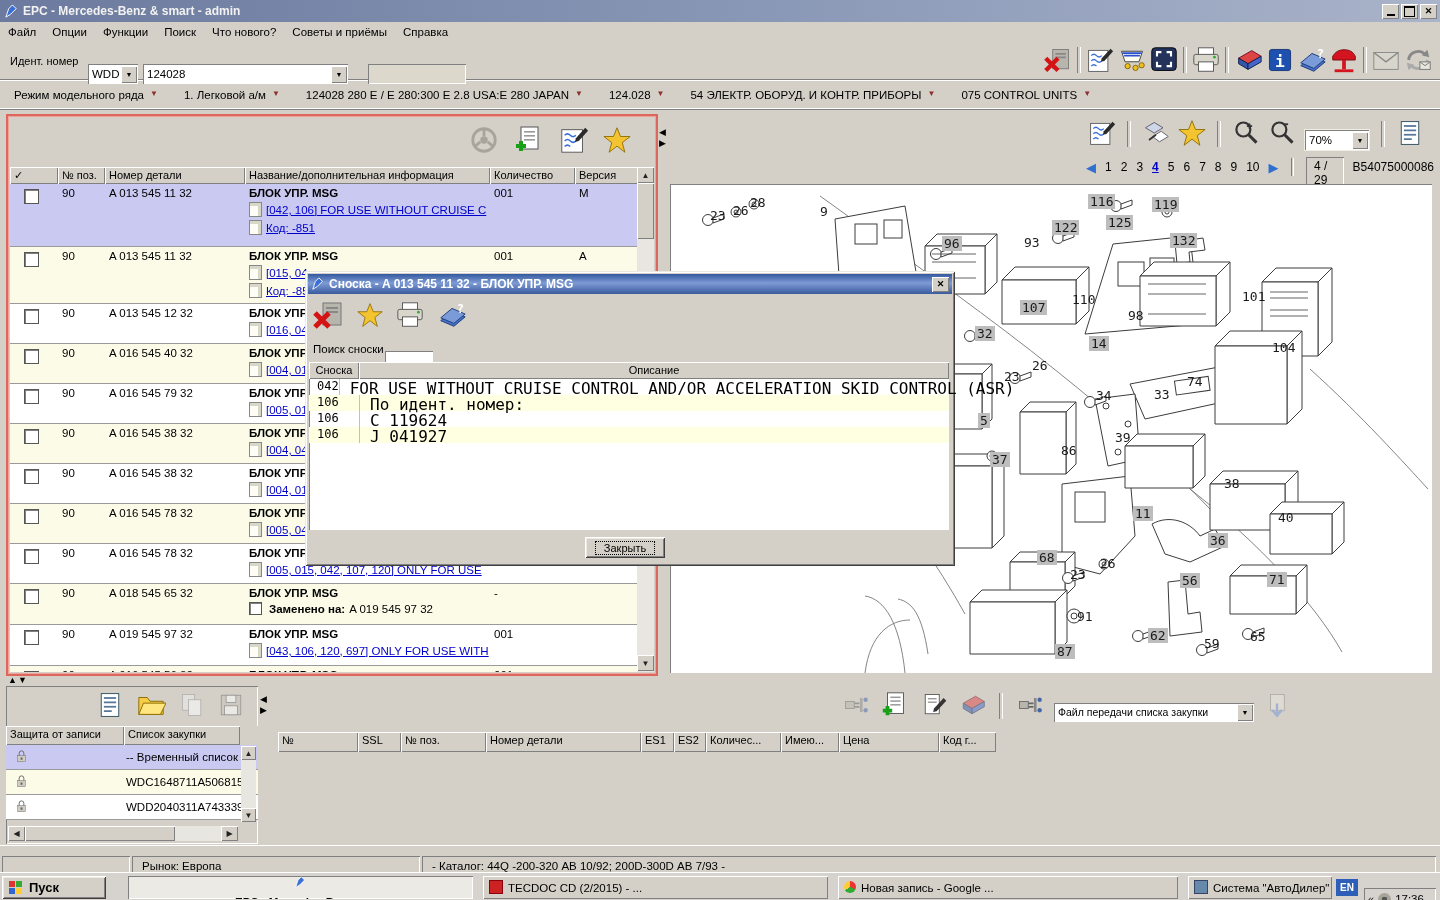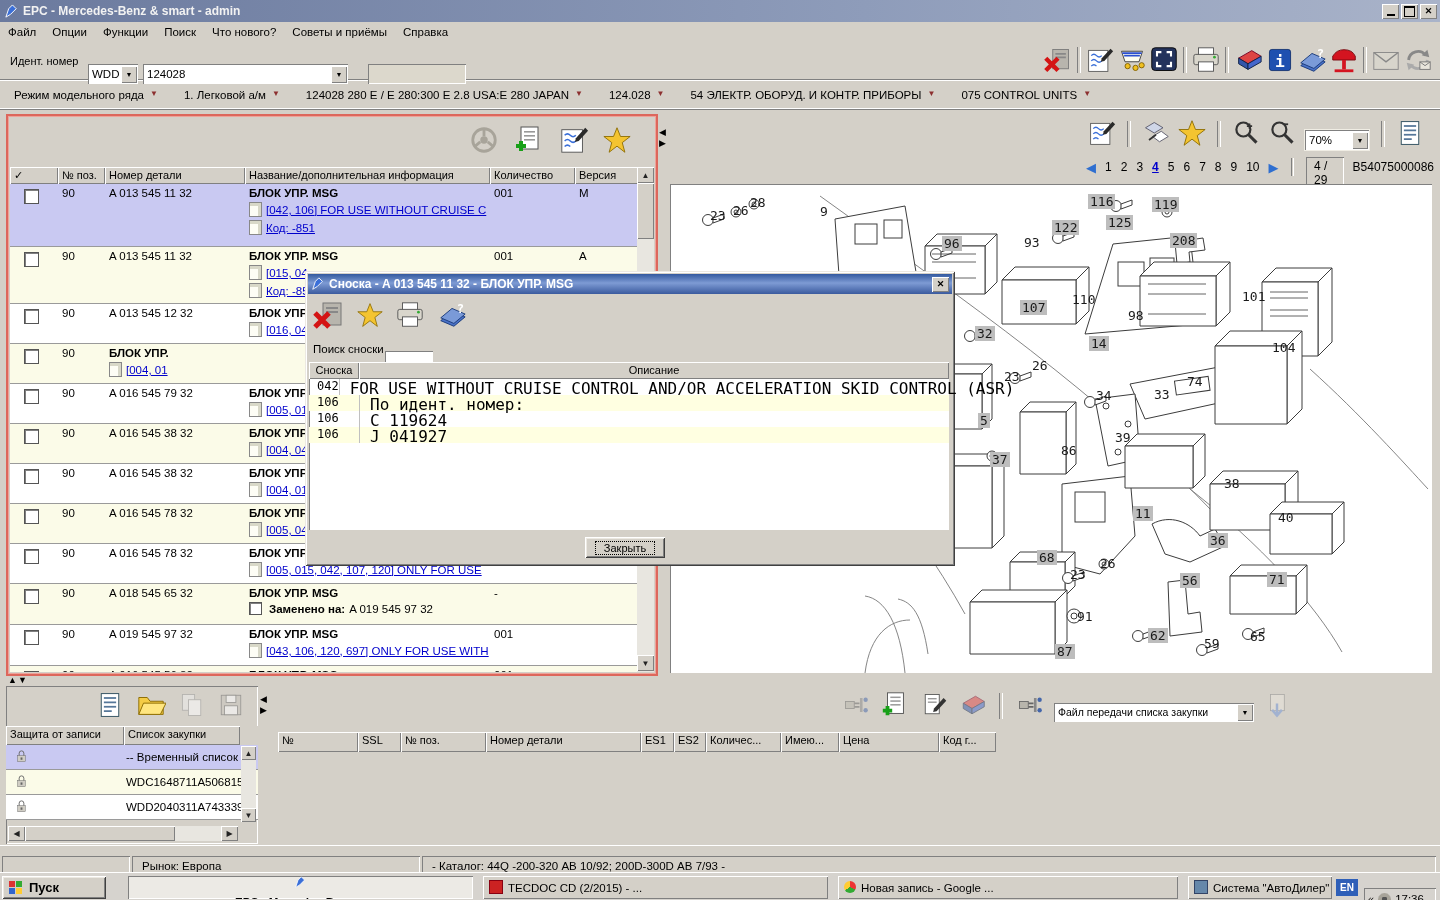--- a/index.html
+++ b/index.html
@@ -433,20 +433,21 @@
               </div>
             </div>
             <div class="pcell" style="width: 85px;"></div>
             <div class="pcell" style="width: 64px;"></div>
           </div>
           <div class="prow alt" style="height: 40px;">
             <div class="pcell" style="width: 48px;">
               <div class="cbx"></div>
             </div>
             <div class="pcell" style="width: 47px;">90</div>
+            <div class="pcell" style="width: 140px;">A 016 545 40 32</div>
             <div class="pcell" style="width: 245px;">
               <div class="pname">БЛОК УПР.</div>
               <div class="plink">
                 <span class="docico"></span>
                 <a>[004, 01</a>
               </div>
             </div>
             <div class="pcell" style="width: 85px;"></div>
             <div class="pcell" style="width: 64px;"></div>
           </div>
@@ -753,21 +754,21 @@
         <div class="dlabel" style="left: 40px; top: 24px;">23</div>
         <div class="dlabel" style="left: 63px; top: 19px;">26</div>
         <div class="dlabel" style="left: 80px; top: 11px;">28</div>
         <div class="dlabel" style="left: 150px; top: 20px;">9</div>
         <div class="dlabel hl" style="left: 272px; top: 52px;">96</div>
         <div class="dlabel" style="left: 320px; top: 51px; margin-left: 34px;">93</div>
         <div class="dlabel hl" style="left: 382px; top: 36px;">122</div>
         <div class="dlabel hl" style="left: 418px; top: 10px;">116</div>
         <div class="dlabel hl" style="left: 436px; top: 31px;">125</div>
         <div class="dlabel hl" style="left: 482px; top: 13px;">119</div>
-        <div class="dlabel hl" style="left: 500px; top: 49px;">208</div>
+        <div class="dlabel hl" style="left: 500px; top: 49px;">132</div>
         <div class="dlabel hl" style="left: 350px; top: 116px;">107</div>
         <div class="dlabel" style="left: 402px; top: 108px;">110</div>
         <div class="dlabel" style="left: 458px; top: 124px;">98</div>
         <div class="dlabel" style="left: 572px; top: 105px;">101</div>
         <div class="dlabel" style="left: 602px; top: 156px;">104</div>
         <div class="dlabel hl" style="left: 305px; top: 142px;">32</div>
         <div class="dlabel hl" style="left: 419px; top: 152px;">14</div>
         <div class="dlabel" style="left: 362px; top: 174px;">26</div>
         <div class="dlabel" style="left: 334px; top: 185px;">23</div>
         <div class="dlabel" style="left: 426px; top: 204px;">34</div>

